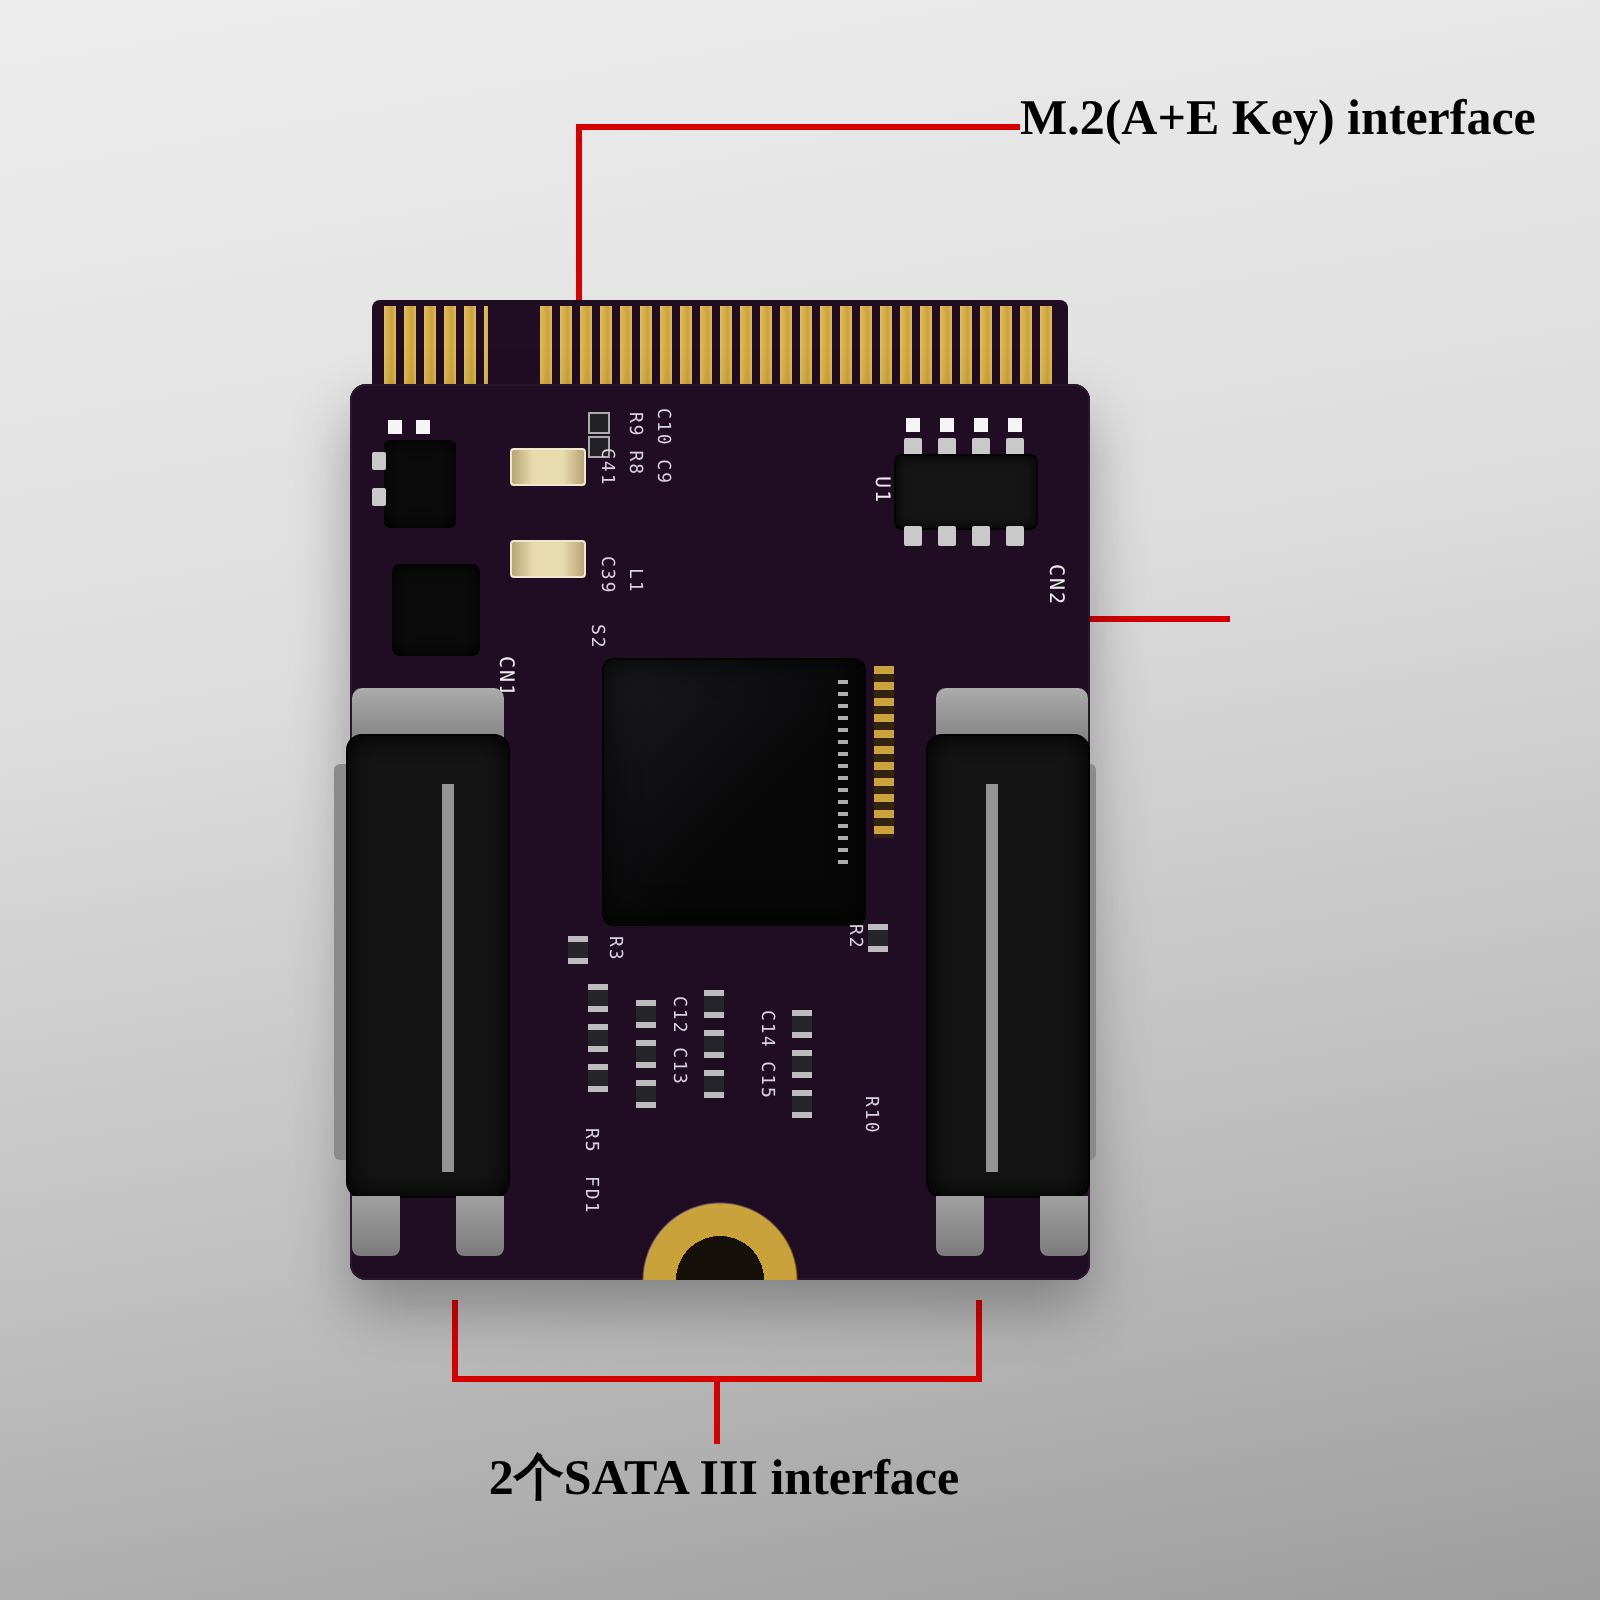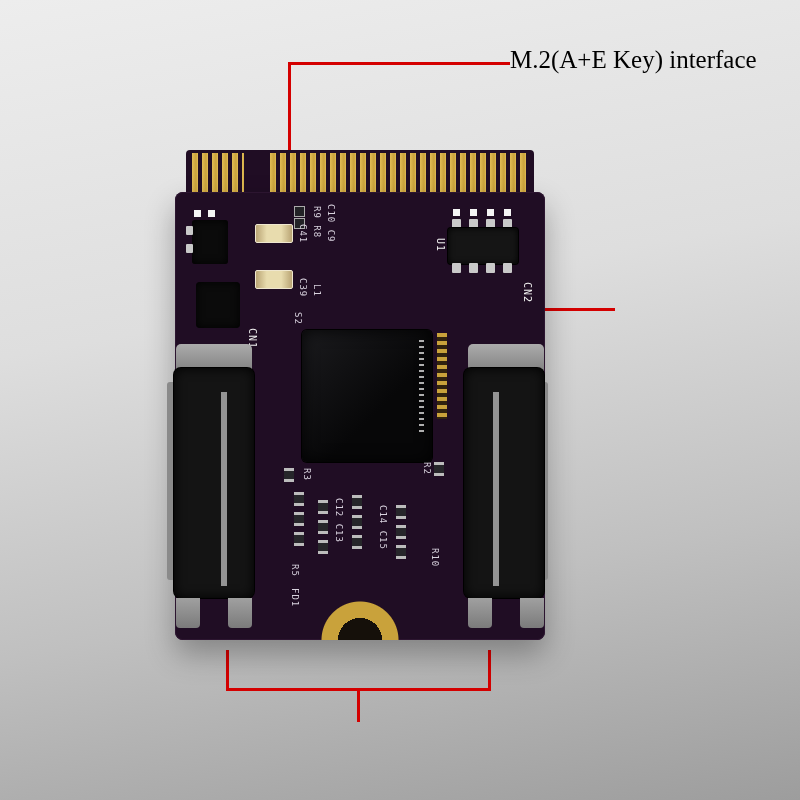--- a/index.html
+++ b/index.html
@@ -3,21 +3,21 @@
 <meta charset="utf-8">
 <style>
   :root{
     --red-line:#d40000; --pcb:#200d24; --gold:#c9a23b; --gold-bright:#e2bd55;
     --silkscreen:#d8d2de; --bg-top:#ededed; --bg-bottom:#9d9d9d; --label-text:#000000;
   }
   html,body{margin:0;padding:0;}
   .stage{position:relative;width:800px;height:800px;overflow:hidden;
     background:linear-gradient(170deg,var(--bg-top) 0%,#dedede 38%,#c0c0c0 70%,var(--bg-bottom) 100%);
     font-family:"Liberation Serif",serif;}
-  .ann-label{position:absolute;font-weight:normal;font-size:25px;color:var(--label-text);white-space:nowrap;}
+  .ann-label{position:absolute;font-weight:bold;font-size:25px;color:var(--label-text);white-space:nowrap;}
   .rline{position:absolute;background:var(--red-line);}
   .board{position:absolute;left:175px;top:192px;width:370px;height:448px;background:var(--pcb);
     border-radius:8px;box-shadow:0 14px 30px rgba(0,0,0,.30), inset 0 0 0 1px #2c1530;}
   .edge{position:absolute;left:186px;top:150px;width:348px;height:46px;background:var(--pcb);border-radius:4px 4px 0 0;}
   .fingers{position:absolute;top:3px;height:41px;
     background:repeating-linear-gradient(90deg,var(--gold-bright) 0px,var(--gold) 4px,var(--gold-bright) 6px,var(--pcb) 6px,var(--pcb) 10px);}
   .silk{position:absolute;color:var(--silkscreen);font-family:"DejaVu Sans Mono",monospace;font-size:9px;
     transform:rotate(90deg);transform-origin:0 0;white-space:nowrap;letter-spacing:1px;}
   .silk-big{font-size:10px;color:#eee;}
   .pad{position:absolute;background:#c9c9c9;border-radius:1px;}
@@ -52,20 +52,21 @@
   <div class="rline" style="left:288px;top:62px;width:222px;height:3px;"></div>
   <div class="rline" style="left:288px;top:62px;width:3px;height:92px;"></div>
 
   <div class="rline" style="left:357px;top:308px;width:258px;height:3px;"></div>
   <div class="rline" style="left:357px;top:308px;width:3px;height:80px;"></div>
 
   <div class="rline" style="left:226px;top:650px;width:3px;height:40px;"></div>
   <div class="rline" style="left:488px;top:650px;width:3px;height:40px;"></div>
   <div class="rline" style="left:226px;top:688px;width:265px;height:3px;"></div>
   <div class="rline" style="left:357px;top:688px;width:3px;height:34px;"></div>
+  <div class="ann-label" style="left:362px;top:722px;transform:translateX(-50%);">2个SATA III interface</div>
 
   <div class="edge">
     <div class="fingers" style="left:6px;width:52px;"></div>
     <div class="fingers" style="left:84px;width:260px;"></div>
   </div>
 
   <div class="board"></div>
 
   <div class="blk" style="left:192px;top:220px;width:36px;height:44px;border-radius:3px;"></div>
   <div class="pad" style="left:186px;top:226px;width:7px;height:9px;"></div>

